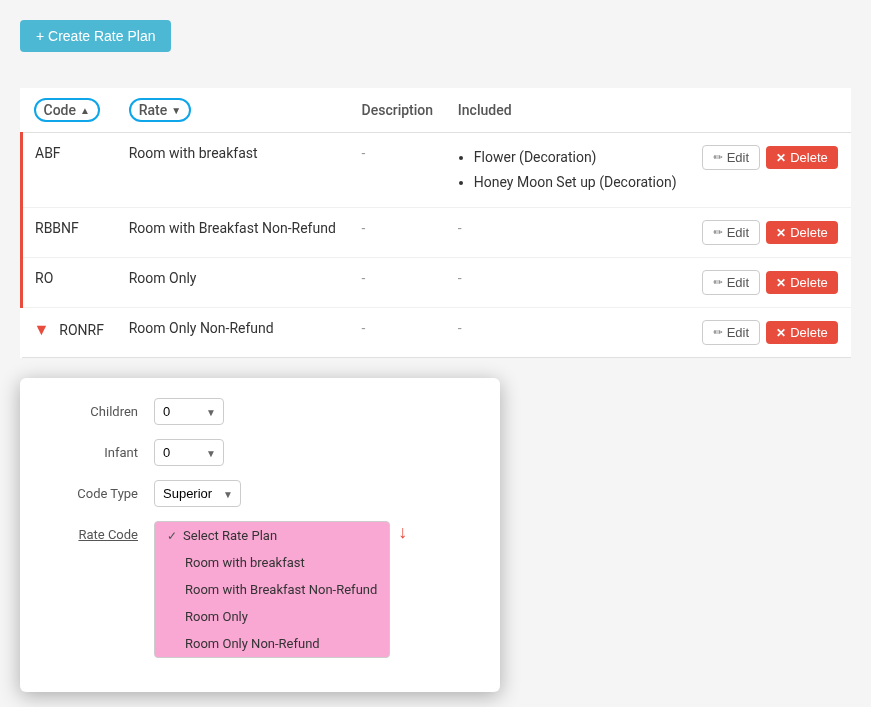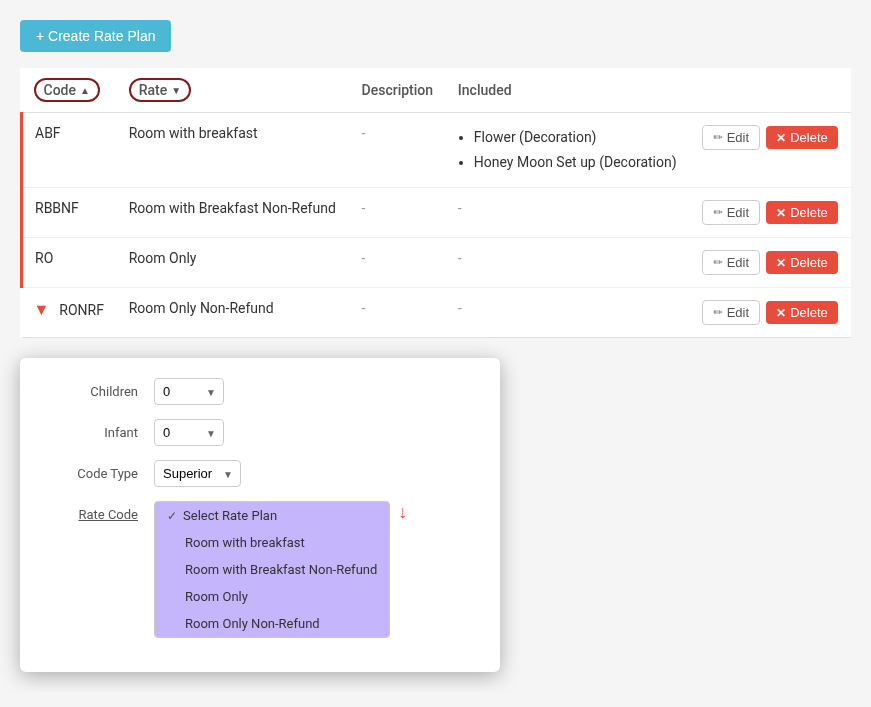--- a/index.html
+++ b/index.html
@@ -13,20 +13,21 @@
 
     
     .create-btn {
       background: #4db8d4;
       color: white;
       border: none;
       padding: 8px 16px;
       border-radius: 4px;
       cursor: pointer;
       font-size: 14px;
+      margin-bottom: 20px;
       display: inline-flex;
       align-items: center;
       gap: 6px;
     }
 
     
     .rate-table {
       width: 100%;
       border-collapse: collapse;
       background: white;
@@ -43,21 +44,21 @@
       padding: 12px;
       border-bottom: 1px solid #f0f0f0;
       vertical-align: top;
     }
     .rate-table tr:last-child td { border-bottom: 1px solid #e0e0e0; }
 
     .th-code, .th-name {
       display: inline-flex;
       align-items: center;
       gap: 4px;
-      border: 2px solid #7f1d1d;
+      border: 2px solid #0ea5e9;
       border-radius: 50px;
       padding: 2px 8px;
       cursor: pointer;
     }
 
     .sort-arrow {
       font-size: 10px;
       color: #555;
     }
 
@@ -189,21 +190,21 @@
       padding-right: 24px;
       min-width: 70px;
     }
 
     .select-wide {
       min-width: 200px;
     }
 
     
     .dropdown-list {
-      background: #c4b5fd;
+      background: #f9a8d4;
       border: 1px solid #ccc;
       border-radius: 4px;
       min-width: 220px;
       position: relative;
       z-index: 10;
     }
     .dropdown-list-item {
       padding: 6px 12px;
       font-size: 13px;
       cursor: pointer;

